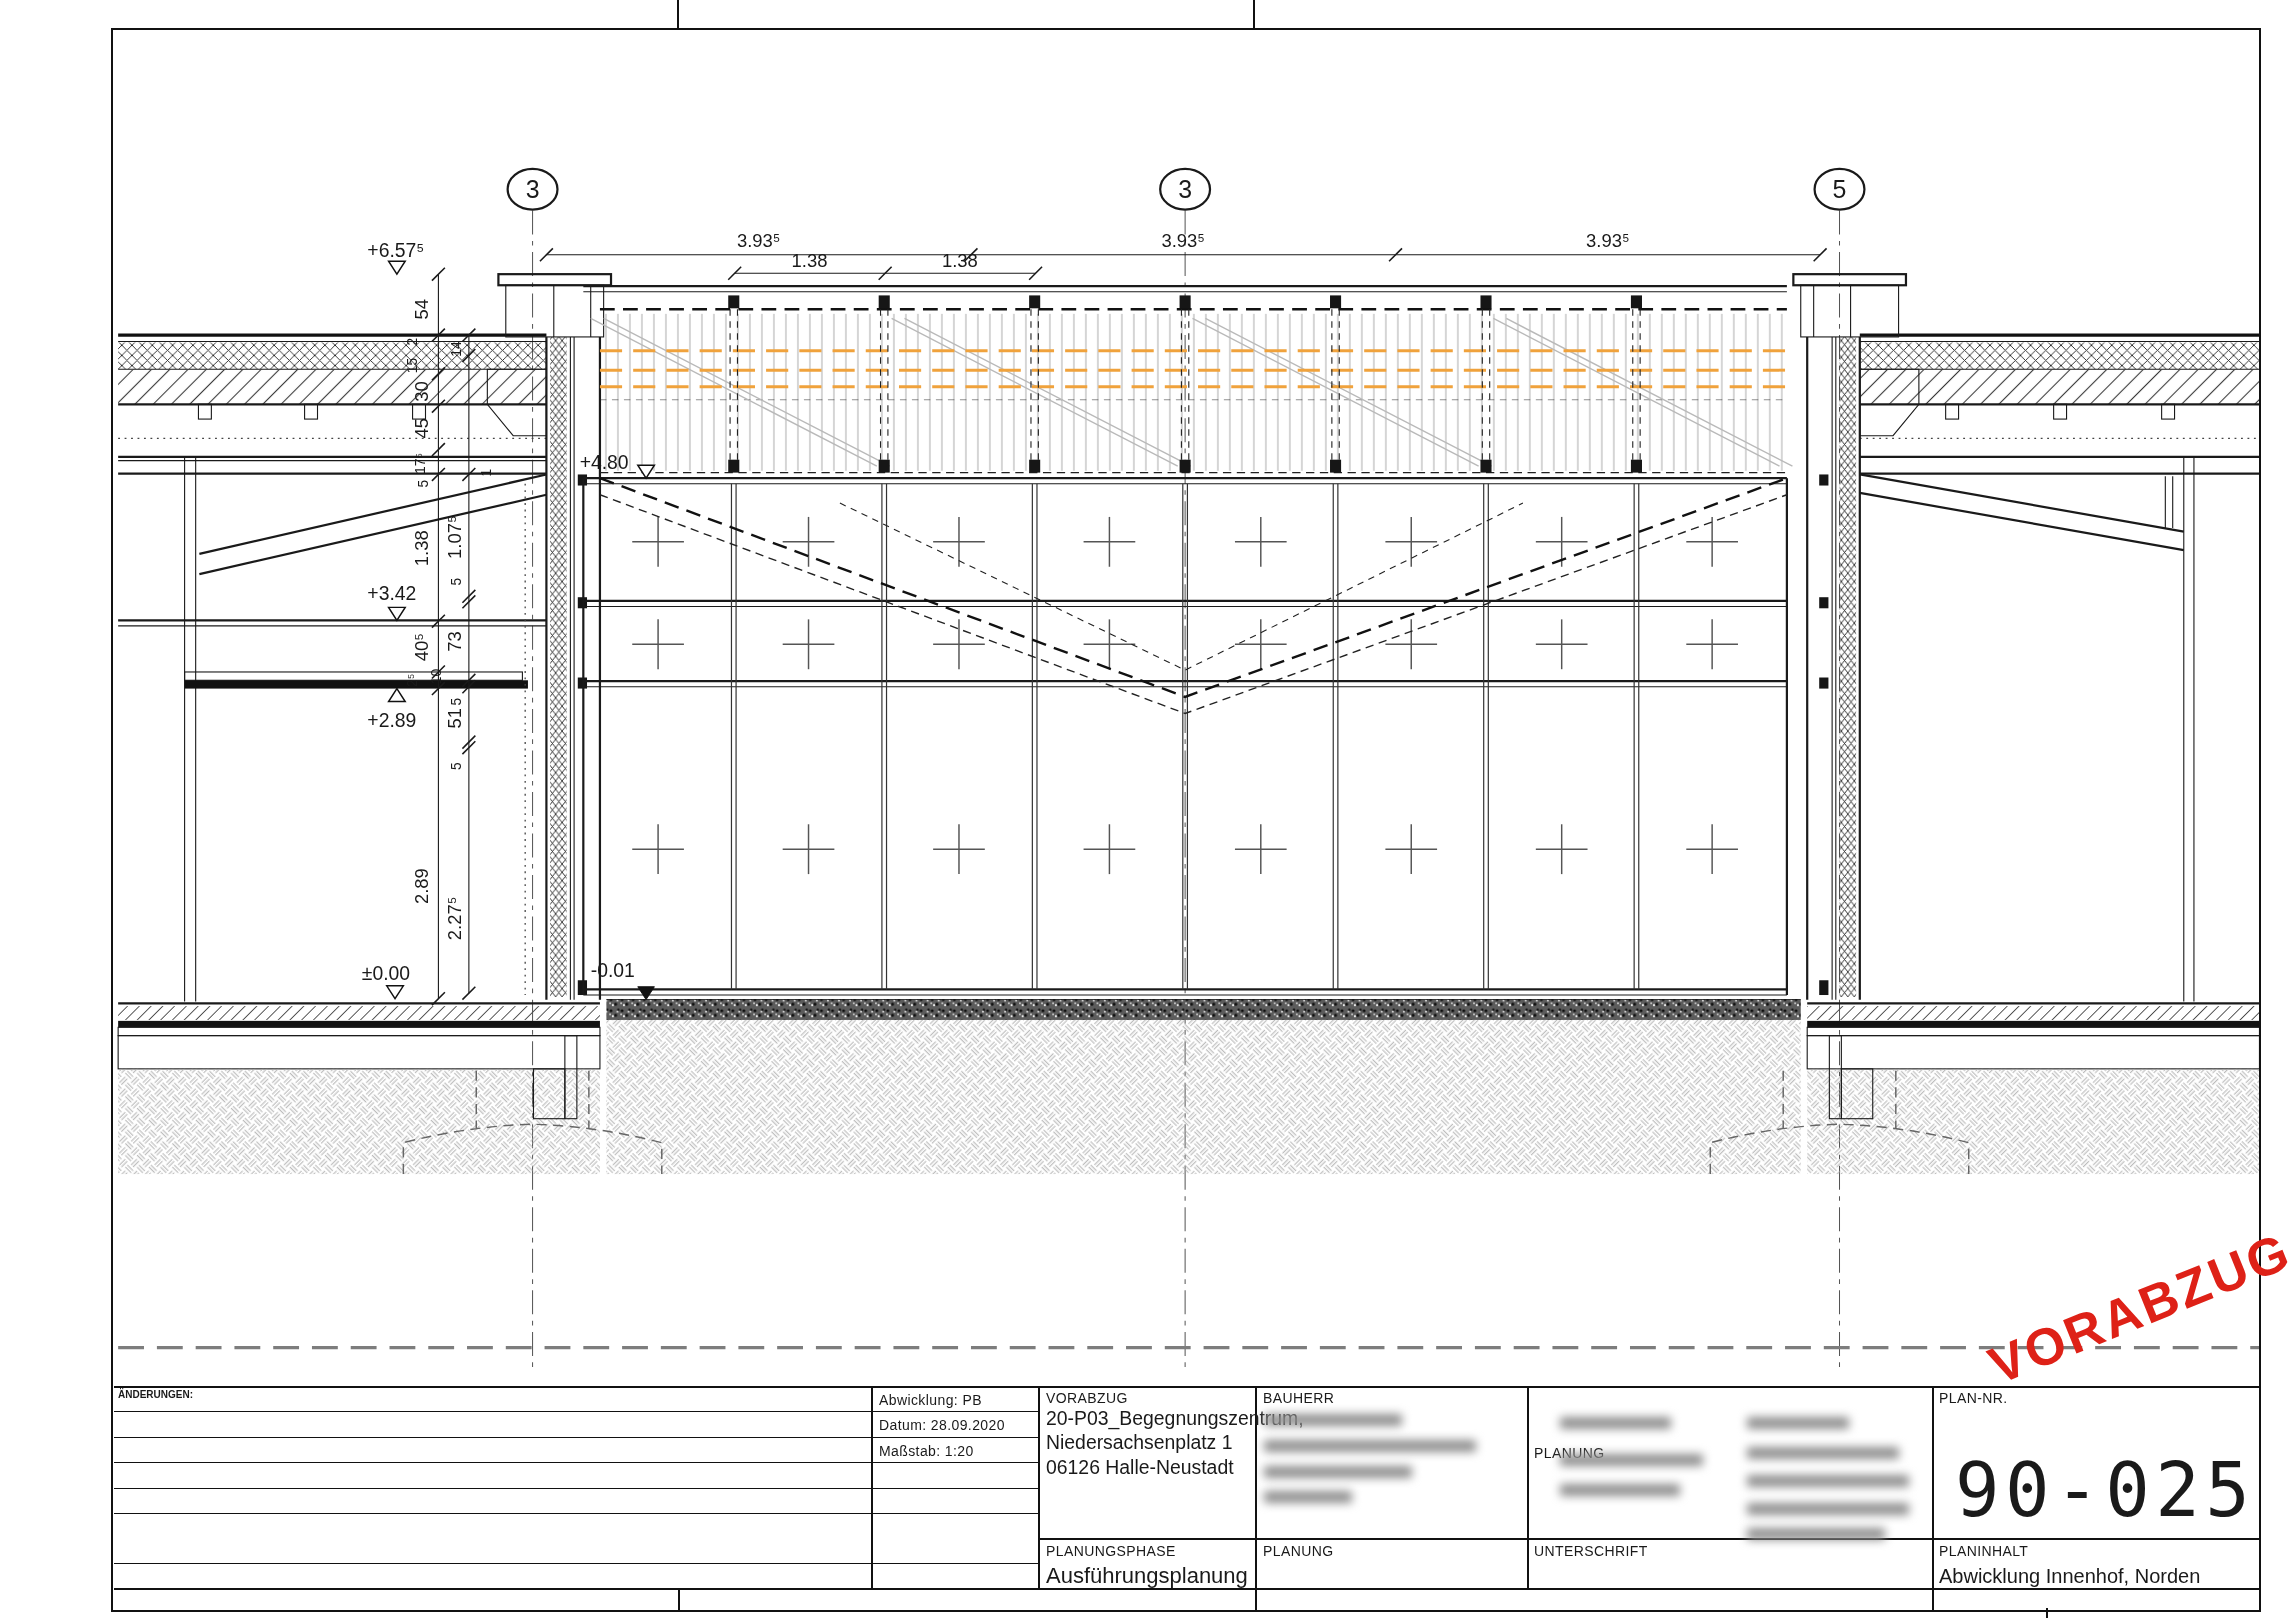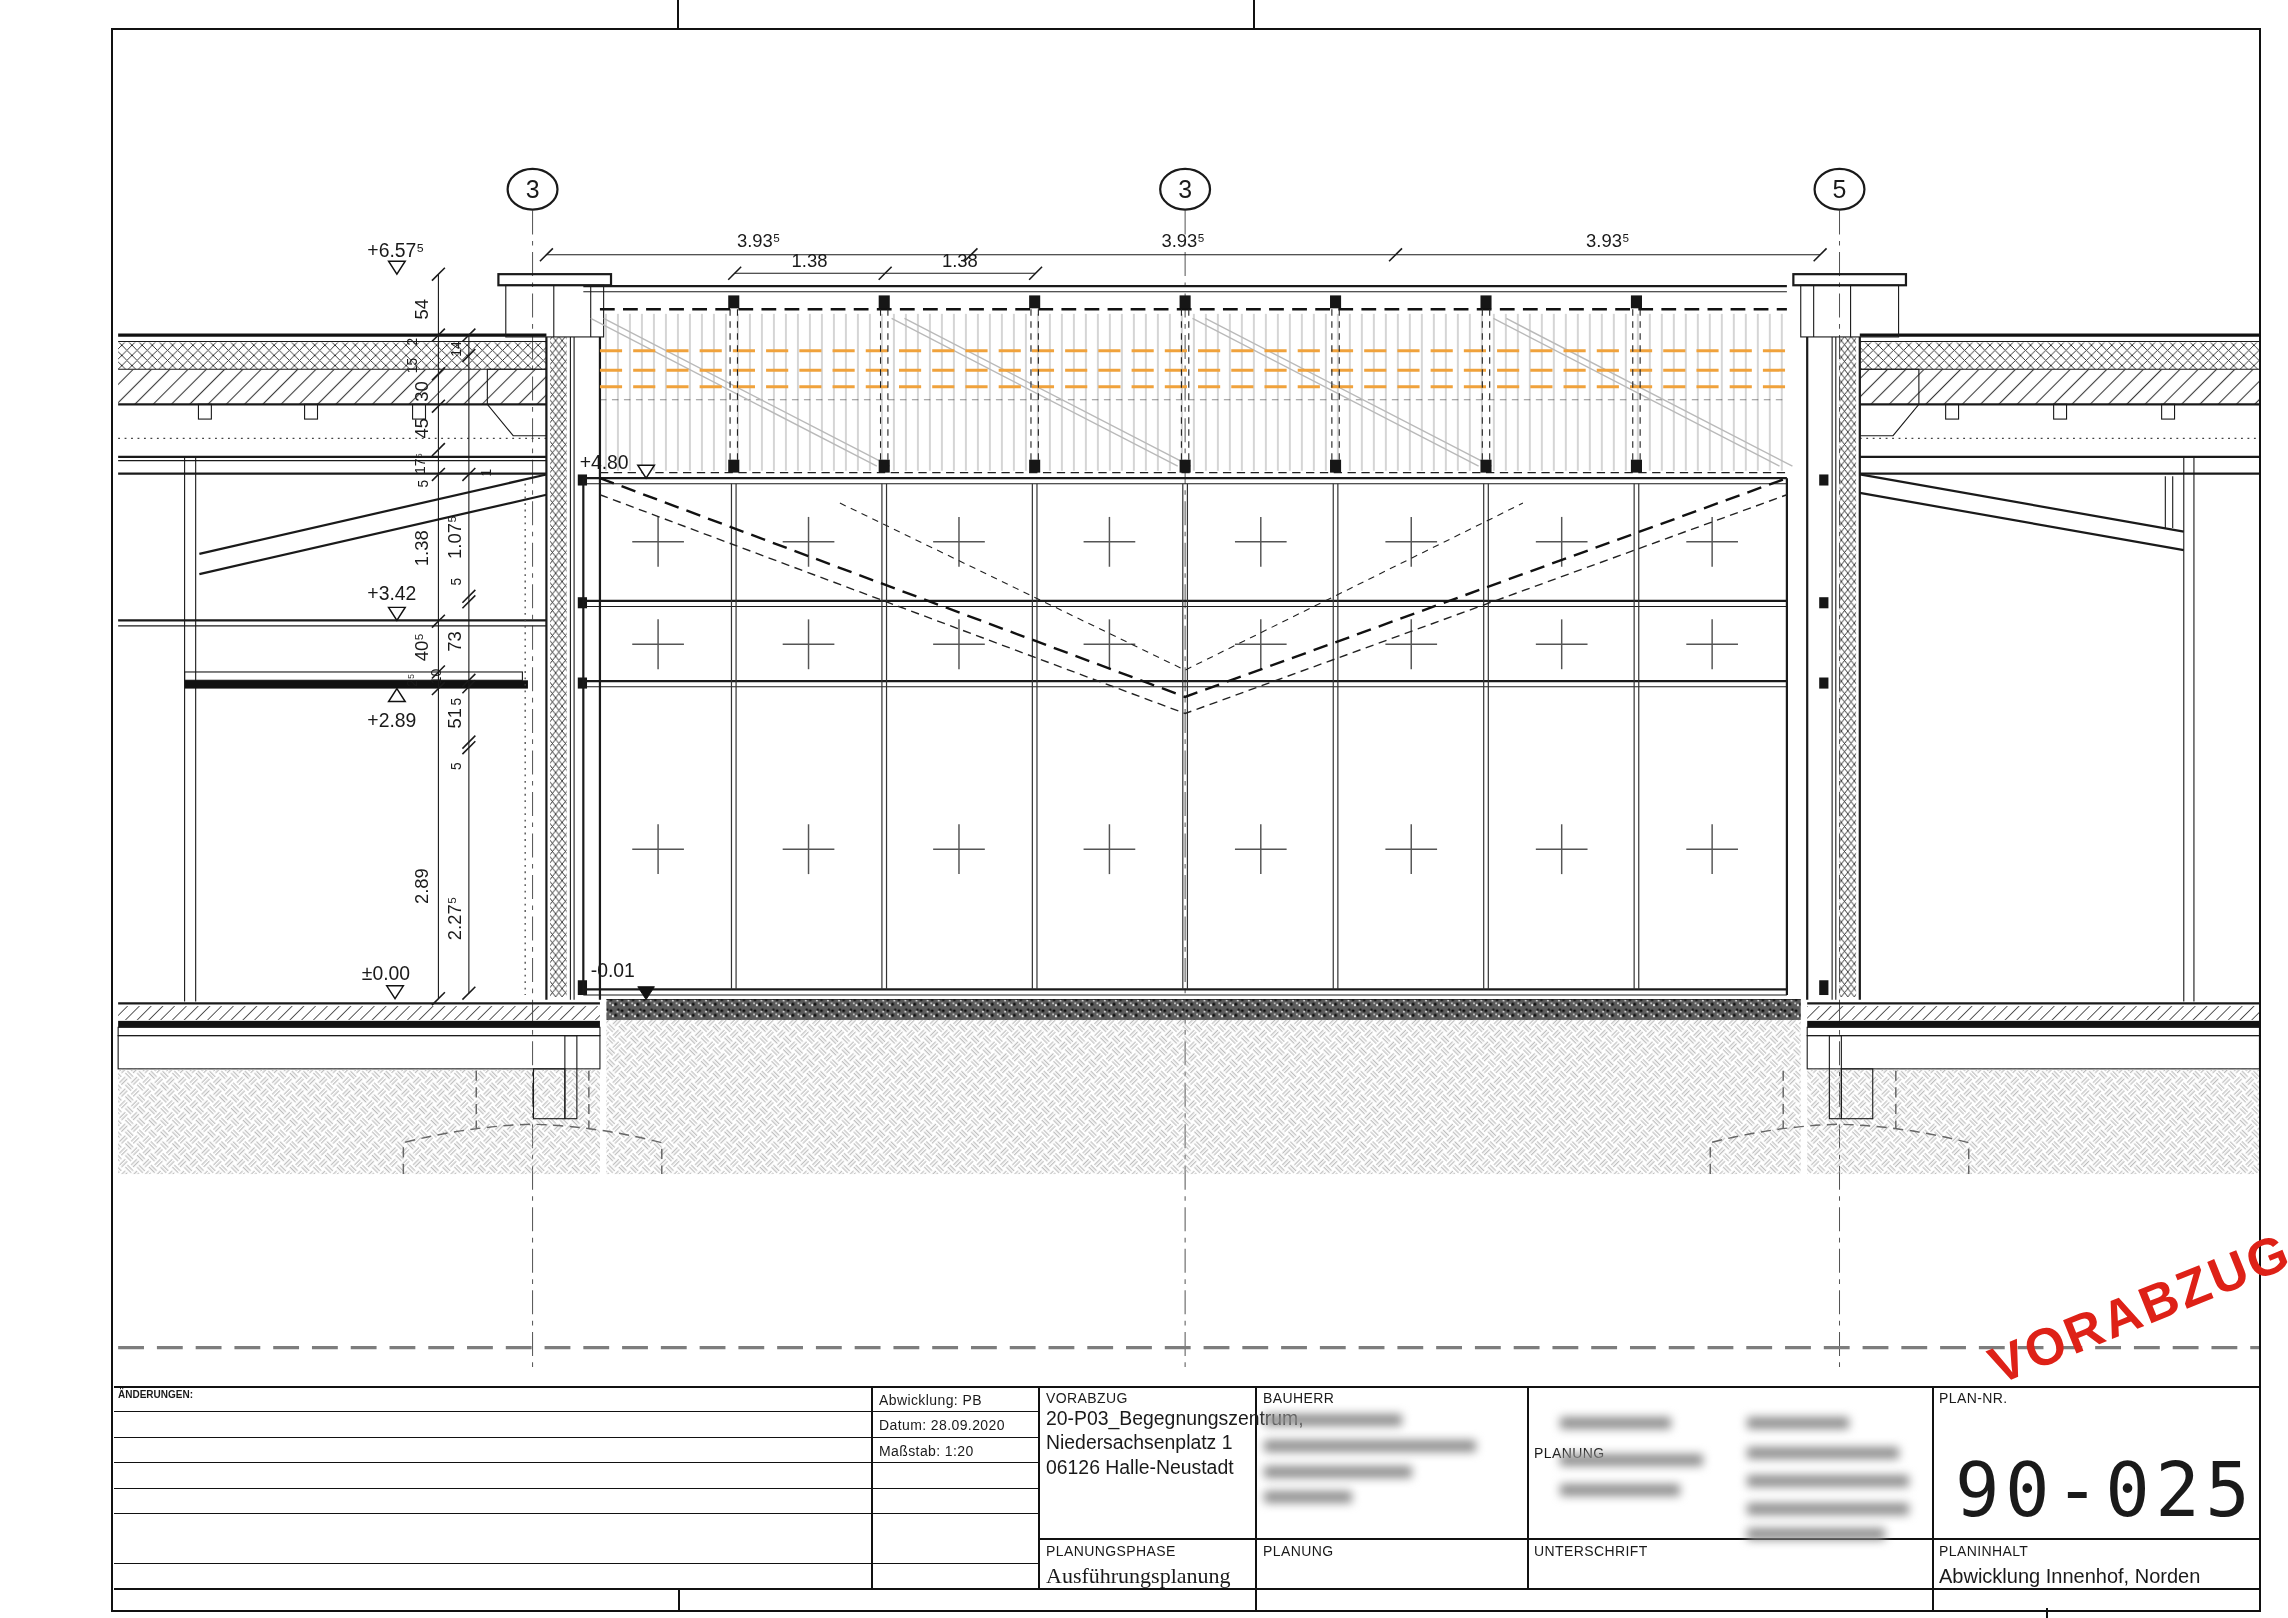--- a/index.html
+++ b/index.html
@@ -8,21 +8,21 @@
   .abs{position:absolute;}
   
   #border{left:111px;top:28px;width:2146px;height:1580px;border:2.8px solid #111;}
   .fold{width:1.8px;background:#111;}
   
   .vline{width:1.8px;background:#111;}
   .hline{height:1.8px;background:#111;}
   .lbl{font-size:14px;letter-spacing:0.4px;}
   .tiny{font-size:10px;font-weight:bold;}
   .val{font-size:19.4px;}
-  .big{font-size:22px;font-family:Liberation Serif, serif;}
+  .big{font-size:22px;}
   .blur{background:#8f8f8f;filter:blur(4.6px);border-radius:1.8px;height:12px;}
   #plannr-big{font-family:"DejaVu Sans Mono","Liberation Mono",monospace;font-size:74px;
               letter-spacing:5.5px;font-weight:400;}
   #stamp{font-size:52px;font-weight:600;letter-spacing:2.8px;white-space:nowrap;
          transform:rotate(-22deg);transform-origin:0 100%;z-index:9;}
   
   .k1{stroke:#1a1a1a;stroke-width:1.2;fill:none}
   .k2{stroke:#1a1a1a;stroke-width:2.4;fill:none}
   .k3{stroke:#111;stroke-width:3.4;fill:none}
   .gray{stroke:#b9b9b9;stroke-width:1.5;fill:none}

